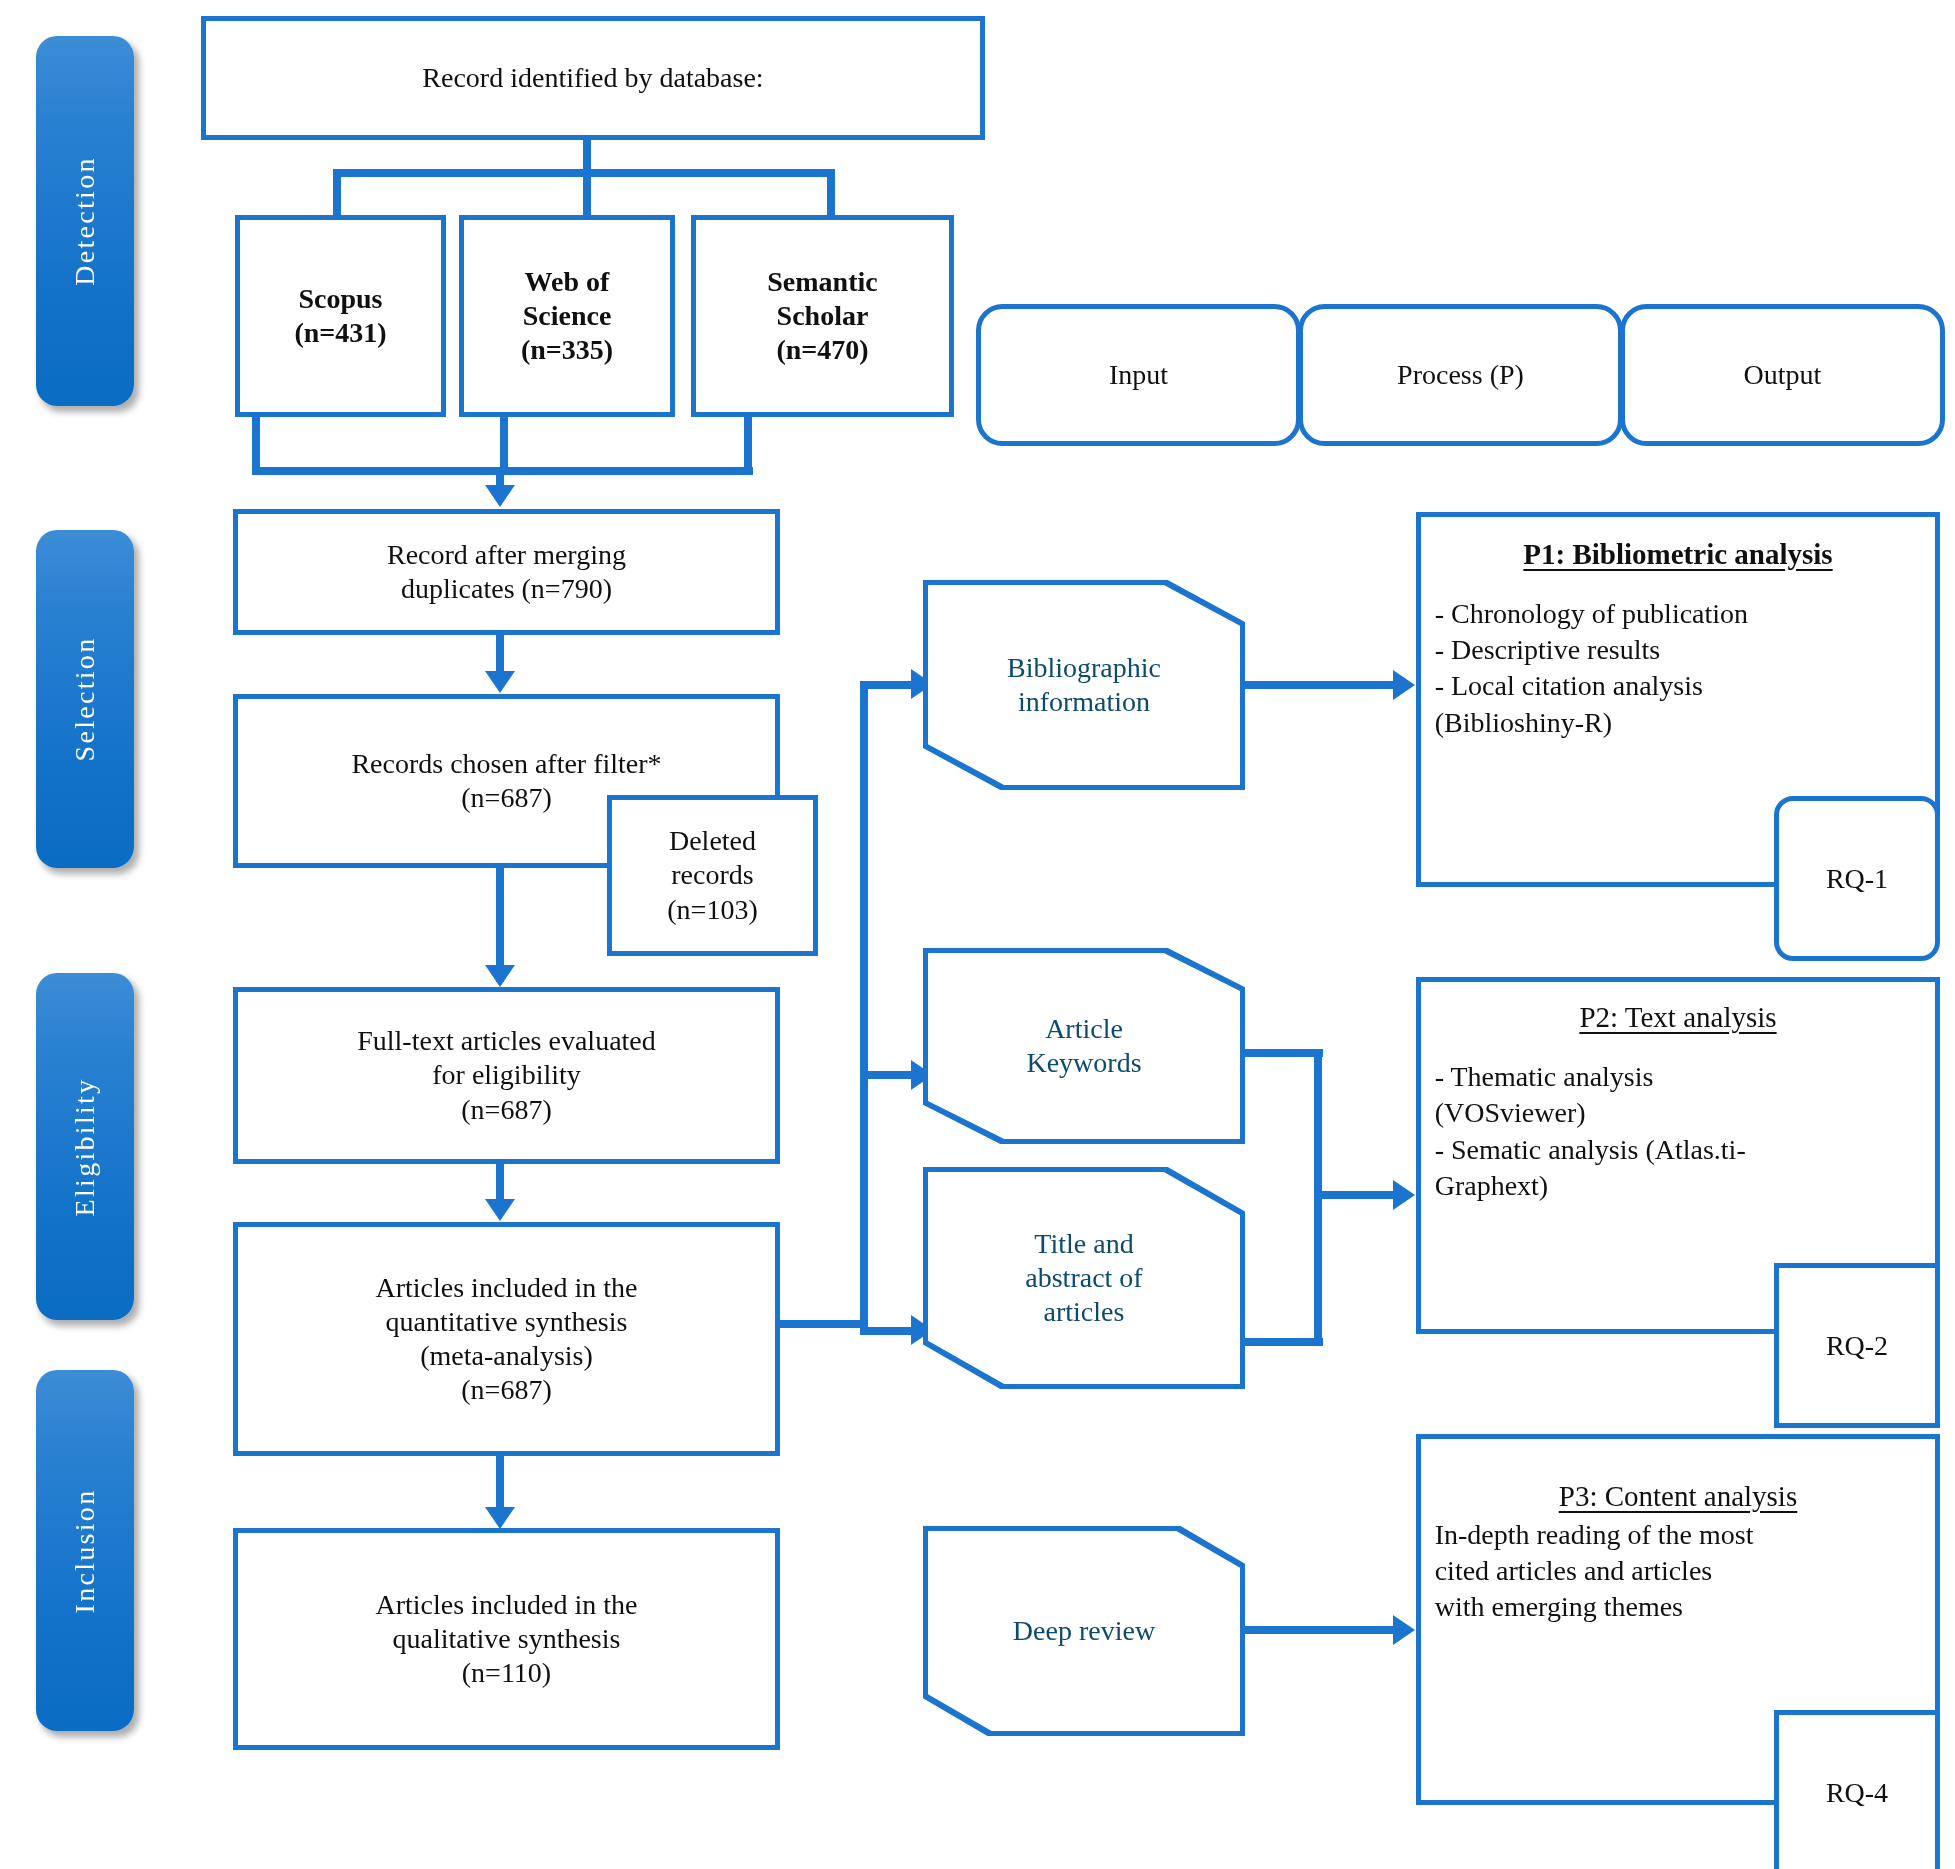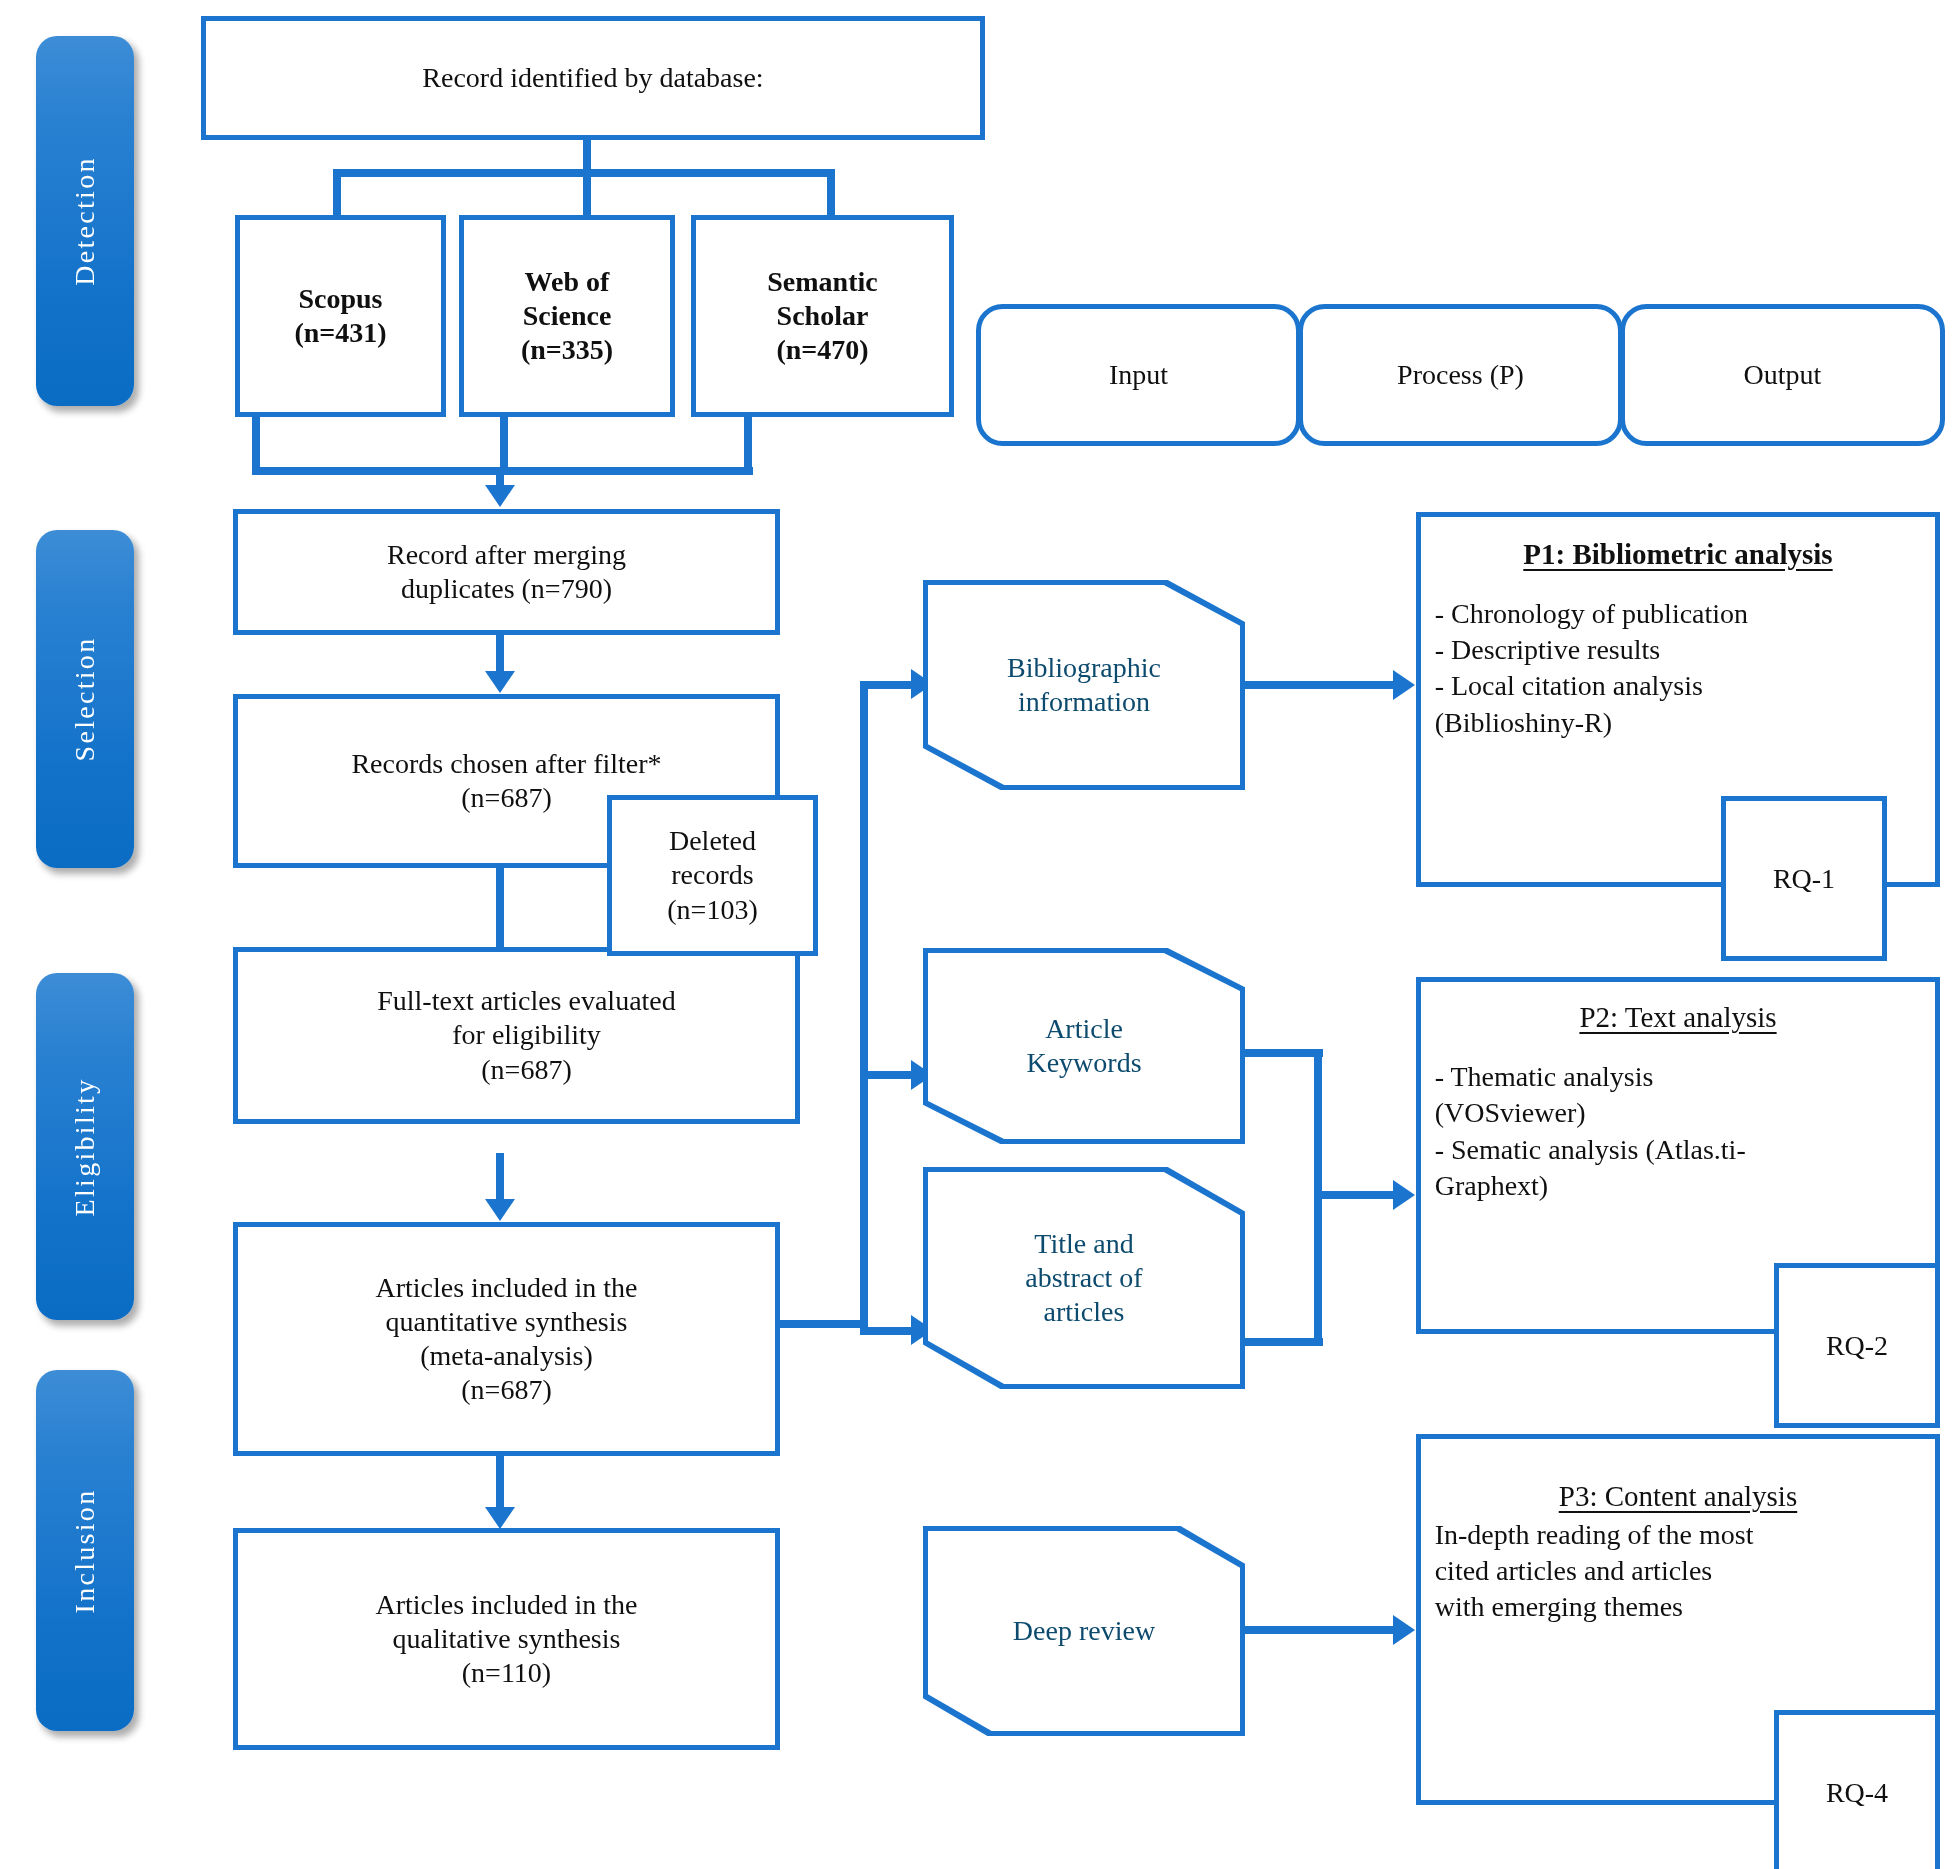--- a/index.html
+++ b/index.html
@@ -184,21 +184,21 @@
 
   <div class="box" style="left:607px; top:795px; width:201px; height:151px; z-index:6;">
     <div class="inner" style="white-space:pre-line">Deleted
 records
 (n=103)</div>
   </div>
 
   <div class="ln" style="left:496px; top:859px; width:8.2px; height:123px;"></div>
   <div class="arrowdown" style="left:485px; top:965px;"></div>
 
-  <div class="box" style="left:233px; top:947px; width:537px; height:167px;padding-left:20px;">
+  <div class="box" style="left:233px; top:987px; width:537px; height:167px;">
     <div class="inner" style="white-space:pre-line">Full-text articles evaluated
 for eligibility
 (n=687)</div>
   </div>
 
   <div class="ln" style="left:496px; top:1153px; width:8.2px; height:53px;"></div>
   <div class="arrowdown" style="left:485px; top:1199px;"></div>
 
   <div class="box" style="left:233px; top:1222px; width:537px; height:224px;">
     <div class="inner" style="white-space:pre-line">Articles included in the
@@ -264,21 +264,21 @@
   <div class="ln" style="left:1245px; top:1626px; width:162px; height:8.2px;"></div>
   <div class="arrowright" style="left:1393px; top:1615px;"></div>
 
   <div class="panel" style="left:1416px; top:512px; width:514px; height:365px;">
     <div class="ptitle" style="margin-top:20.6px;font-weight:bold;">P1: Bibliometric analysis</div>
     <div class="plines" style="margin-top:25px; margin-left:13.7px;">- Chronology of publication
 - Descriptive results
 - Local citation analysis
 (Biblioshiny-R)</div>
   </div>
-  <div class="rq" style="left:1721px; top:796px; width:156px; height:155px;">
+  <div class="rq" style="left:1774px; top:796px; width:156px; height:155px;border-radius:19px;">
     <span>RQ-1</span>
   </div>
 
   <div class="panel" style="left:1416px; top:977px; width:514px; height:347px;">
     <div class="ptitle" style="margin-top:19px;">P2:  Text analysis</div>
     <div class="plines" style="margin-top:25px; margin-left:13.7px;">- Thematic analysis
 (VOSviewer)
 - Sematic analysis (Atlas.ti-
 Graphext)</div>
   </div>

